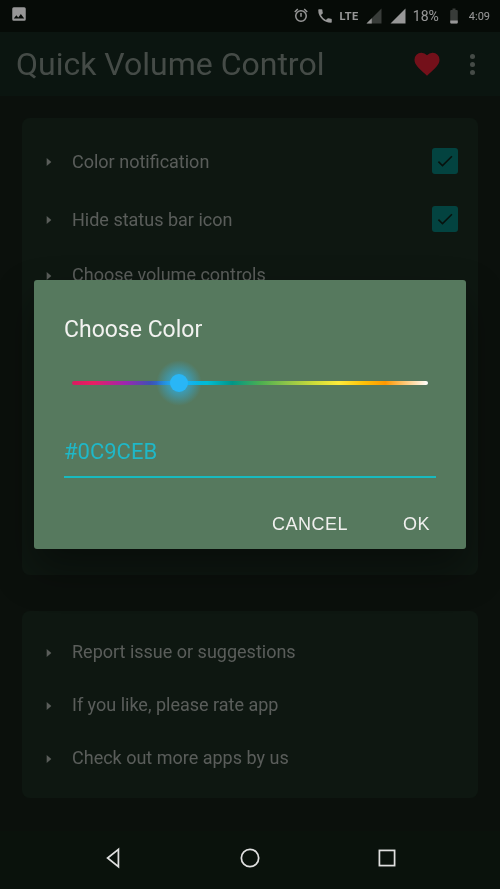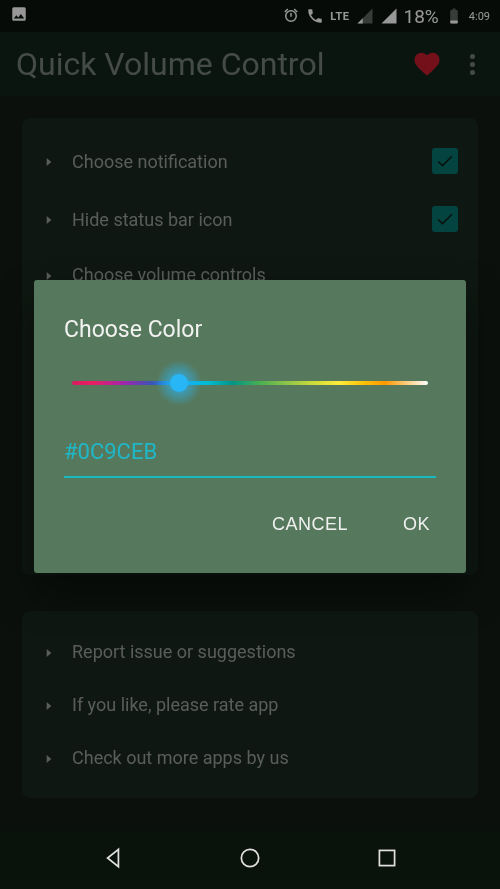--- a/index.html
+++ b/index.html
@@ -20,21 +20,21 @@
     font-size: 15px;
     color: #e8e8e8;
     background: #0a120c;
   }
   .status-left { flex: 0 0 auto; }
   .status-spacer { flex: 1; }
   .status-right { display: flex; align-items: center; gap: 6px; }
   .ico { display: inline-flex; align-items: center; justify-content: center; width: 18px; height: 18px; }
   .ico svg { width: 18px; height: 18px; fill: #e8e8e8; }
   .lte { font-weight: 700; font-size: 11px; letter-spacing: 0.5px; }
-  .battery-pct { font-size: 19px; }
+  .battery-pct { font-size: 14px; }
   .clock { font-size: 11px; }
 
   .app-bar {
     height: 64px;
     display: flex;
     align-items: center;
     padding: 0 16px;
     background: #11211a;
   }
   .app-title {
@@ -85,21 +85,21 @@
     background: rgba(0,0,0,0.35);
   }
 
   .dialog {
     position: absolute;
     left: 34px;
     right: 34px;
     top: 280px;
     background: #56795e;
     border-radius: 3px;
-    padding: 36px 30px 34px;
+    padding: 36px 30px 10px;
     box-shadow: 0 20px 40px rgba(0,0,0,0.4);
   }
   .dialog-title {
     color: #f2f2f0;
     font-size: 23px;
     font-weight: 400;
     margin-bottom: 20px;
   }
   .slider {
     position: relative;
@@ -242,21 +242,21 @@
       <div class="overflow-dot"></div>
   </div>
 </div>
 
 <div class="content">
   <div class="card">
     <div class="setting-row">
       <span class="chev"><svg viewBox="0 0 24 24">
             <path d="M8 5l8 7-8 7z"></path>
           </svg></span>
-      <span class="setting-label">Choose notification</span>
+      <span class="setting-label">Color notification</span>
       <span class="check">
           <svg viewBox="0 0 24 24">
             <path d="M9 16.2 4.8 12l-1.4 1.4L9 19 21 7l-1.4-1.4z"></path>
           </svg>
         </span>
     </div>
     <div class="setting-row">
       <span class="chev"><svg viewBox="0 0 24 24">
             <path d="M8 5l8 7-8 7z"></path>
           </svg></span>

